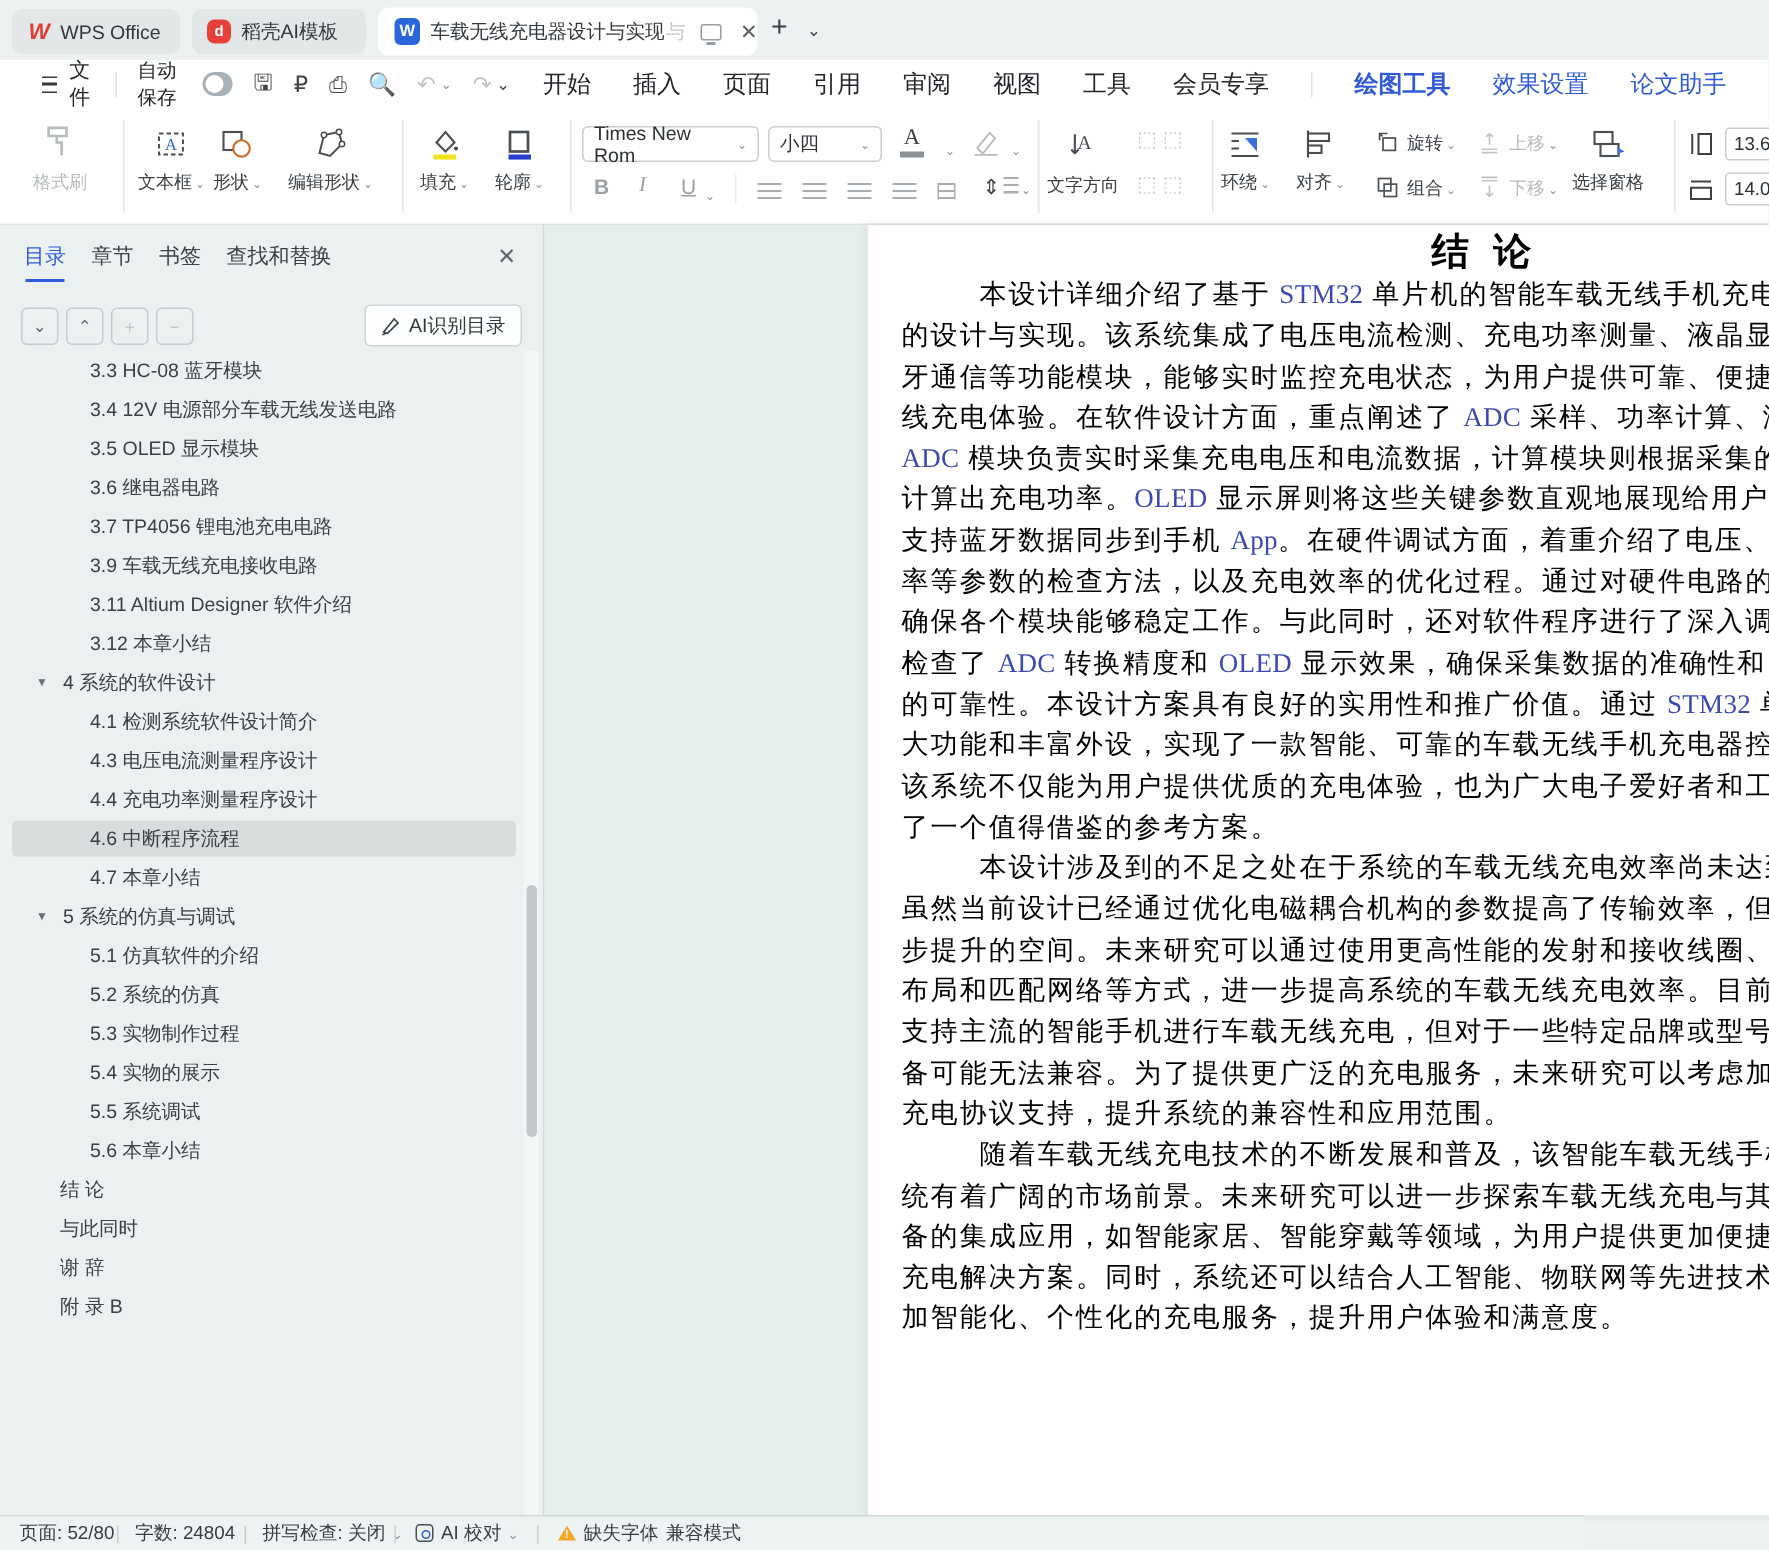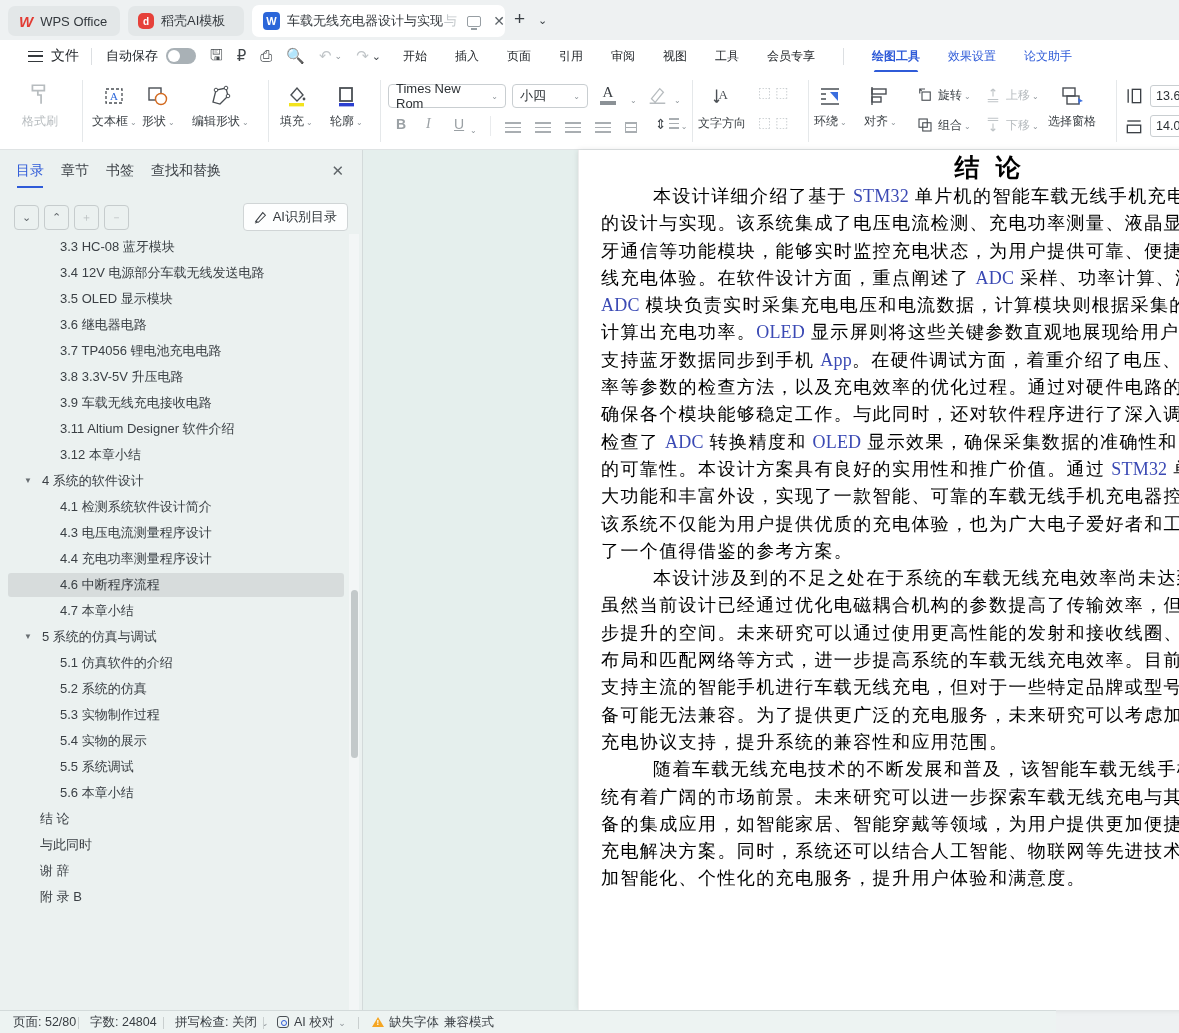--- a/index.html
+++ b/index.html
@@ -27,21 +27,21 @@
   .hamburger::after{ content:""; position:absolute; left:0; right:0; top:3.5px; height:1.5px; background:#35393d; }
   .file-label { font-size:14px; color:#23272b; margin-left:8px; }
   .vdiv { width:1px; height:17px; background:#dcdfe2; margin:0 12px; }
   .autosave-label { font-size:13px; color:#23272b; margin-left:2px; }
   .toggle { width:30px; height:16px; border-radius:8px; background:#a9b1b6; margin-left:8px; position:relative; }
   .toggle-knob { position:absolute; left:2px; top:2px; width:12px; height:12px; border-radius:50%; background:#ffffff; }
   .qicon { font-size:15px; color:#41464a; margin-left:14px; }
   .qicon.dis { color:#c0c5c8; }
   .chev { font-size:9px; color:#8d9499; margin-left:3px; }
   .menu-items { display:flex; align-items:center; margin-left:22px; }
-  .menu-item { font-size:12px; color:#23272b; margin-right:28px; white-space:nowrap; position:relative; }
+  .menu-item { font-size:16px; color:#23272b; margin-right:28px; white-space:nowrap; position:relative; }
   .menu-item.context { color:#2f5bd8; }
   .menu-item.active { font-weight:bold; }
   .menu-item.active::after { content:""; position:absolute; left:2px; right:2px; bottom:-8px; height:3px; background:#2f5bd8; border-radius:2px; }
   .menu-div { width:1px; height:17px; background:#dcdfe2; margin-right:14px; margin-left:-14px; }
   .ai-logo { position:absolute; right:-14px; top:47px; width:48px; height:18px; }
   .ai-logo i { position:absolute; top:0; width:10px; height:18px; background:#2f6bdf; transform:skewX(-18deg); border-radius:2px; }
   .ai-logo i:nth-child(2){ left:14px; background:#6fa0ef; }
 
   
   #toolbar { position:absolute; left:0; top:72px; width:1179px; height:78px; background:#ffffff; border-bottom:1px solid #dfe3e4; }
@@ -369,24 +369,20 @@
       <div class="toc-row lv2">
 
         <span class="lbl">3.6 继电器电路</span>
       </div>
 
       <div class="toc-row lv2">
 
         <span class="lbl">3.7 TP4056 锂电池充电电路</span>
       </div>
 
-      <div class="toc-row lv2">
-
-        <span class="lbl">3.8 3.3V-5V 升压电路</span>
-      </div>
 
       <div class="toc-row lv2">
 
         <span class="lbl">3.9 车载无线充电接收电路</span>
       </div>
 
 
       <div class="toc-row lv2">
 
         <span class="lbl">3.11 Altium Designer 软件介绍</span>

